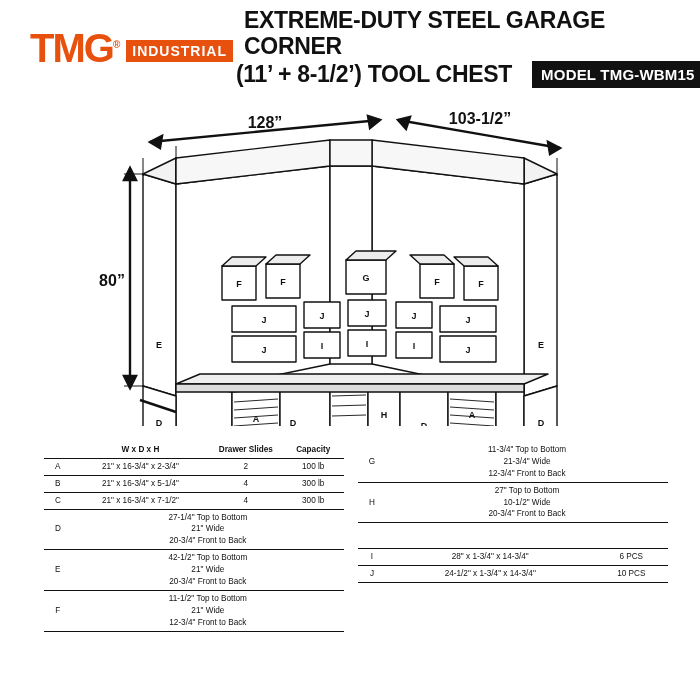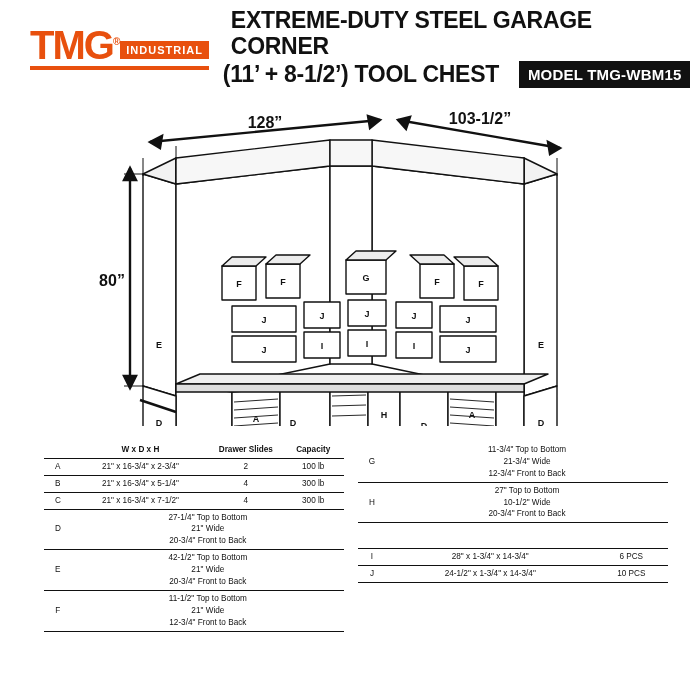--- a/index.html
+++ b/index.html
@@ -30,23 +30,23 @@
     letter-spacing:-2px;
     color:#E8500E;
     line-height:0.95;
     position:relative;
   }
   .logo-tmg .reg {
     font-size:10px; vertical-align:super; letter-spacing:0;
   }
   .logo-ind {
     background:#E8500E; color:#fff;
-    font-size:11px; font-weight:bold; letter-spacing:1px;
+    font-size:14px; font-weight:bold; letter-spacing:1px;
     padding:3px 6px 3px 6px;
-    margin-bottom:5px;
+    margin-left:6px; margin-bottom:5px;
     white-space:nowrap;
   }
   .logo-underline {
     height:4px; background:#E8500E; width:100%; margin-top:2px;
   }
   .header-divider {
     width:2px; height:58px; background:#111; margin:0 14px 0 0;
   }
   .title-block {
     flex:1; padding-right:16px;
@@ -82,21 +82,21 @@
   }
   .tbl th { font-weight:bold; }
   .key { width:28px; font-weight:bold; }
   .tbl tr.head th { border-top:none; }
 </style>
 </head>
 <body>
 
 <div class="header">
   <div class="logo-block">
-    <div style="display:flex;flex-direction:column;">
+    <div style="display:flex;flex-direction:row;">
       <div style="display:flex;align-items:flex-end;">
         <div class="logo-tmg"><span>TMG</span><span class="reg">®</span></div>
         <div class="logo-ind">INDUSTRIAL</div>
       </div>
       <div class="logo-underline"></div>
     </div>
   </div>
   <div class="header-divider"></div>
   <div class="title-block">
     <div class="title-line1">EXTREME-DUTY STEEL GARAGE CORNER</div>

